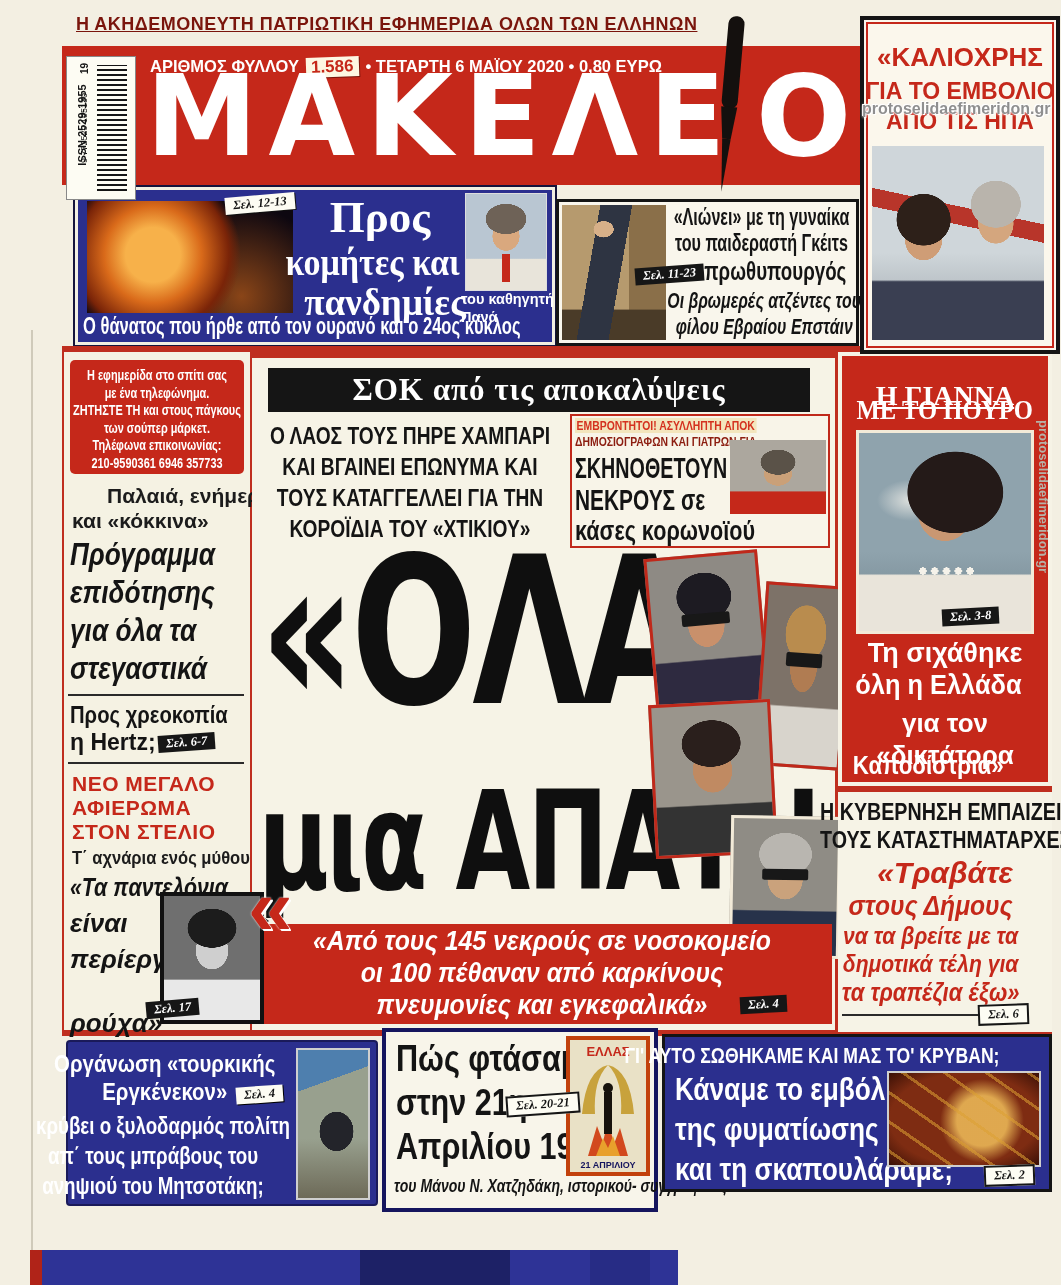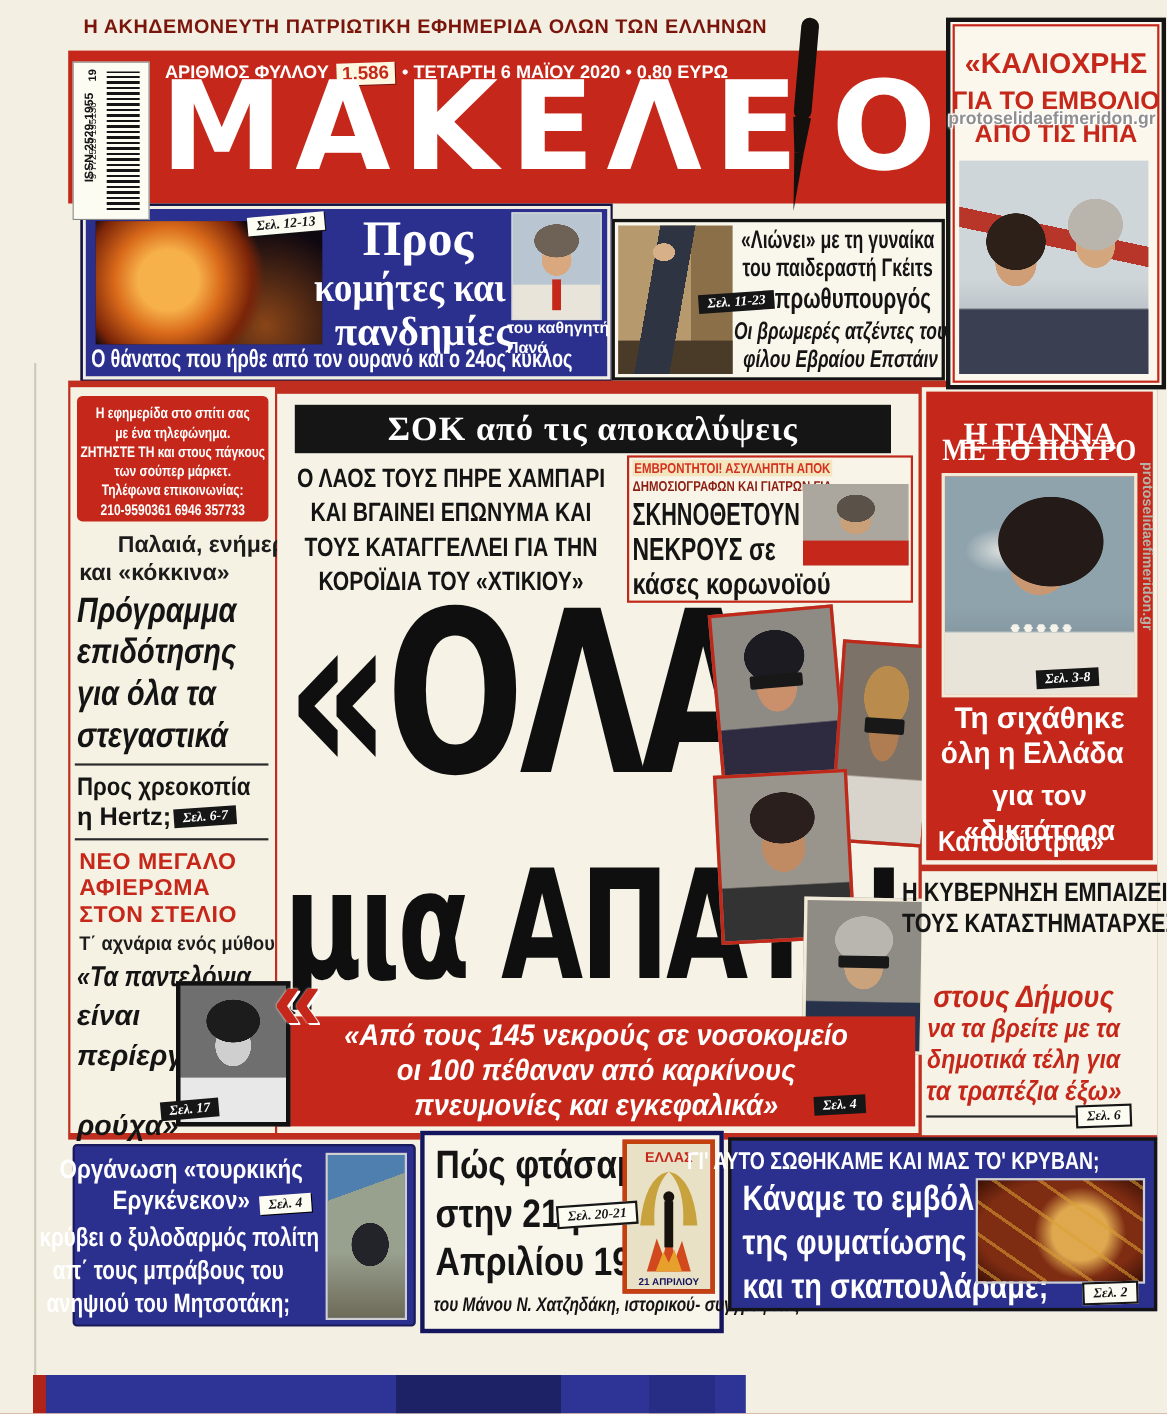--- a/index.html
+++ b/index.html
@@ -35,21 +35,21 @@
   .tri{width:0;height:0;border-top:11px solid transparent;border-bottom:11px solid transparent;
        border-left:15px solid #141414;}
 </style>
 </head>
 <body>
 
 <div class="page">
 
   <div class="ab" style="left:31px;top:330px;width:2px;height:920px;background:#cfcaba;"></div>
 
-  <div class="ab b9 nw" style="left:76px;top:14px;font-size:18px;color:#7a150c;letter-spacing:.5px;">Η ΑΚΗΔΕΜΟΝΕΥΤΗ ΠΑΤΡΙΩΤΙΚΗ ΕΦΗΜΕΡΙΔΑ ΟΛΩΝ ΤΩΝ ΕΛΛΗΝΩΝ</div>
+  <div class="ab b9 nw" style="left:76px;top:14px;font-size:18px;color:#7a150c;letter-spacing:.5px;text-decoration:underline;">Η ΑΚΗΔΕΜΟΝΕΥΤΗ ΠΑΤΡΙΩΤΙΚΗ ΕΦΗΜΕΡΙΔΑ ΟΛΩΝ ΤΩΝ ΕΛΛΗΝΩΝ</div>
 
   <div class="ab band" style="left:62px;top:46px;width:990px;height:139px;"></div>
 
   <div class="ab" style="left:66px;top:56px;width:68px;height:142px;background:#fdfcf3;border:1px solid #888;z-index:6;">
     <div class="ab" style="left:30px;top:8px;width:30px;height:126px;
                 background:repeating-linear-gradient(0deg,#141414 0 2px,transparent 2px 5px);"></div>
     <div class="ab b7" style="left:12px;top:6px;font-size:10px;transform:rotate(-90deg);color:#141414;">19</div>
     <div class="ab b7 nw" style="left:-26px;top:62px;font-size:11px;transform:rotate(-90deg);color:#141414;">ISSN 2529-1955</div>
     <div class="ab nw" style="left:-18px;top:66px;font-size:9px;transform:rotate(-90deg);color:#141414;">9 772529 195130</div>
   </div>
@@ -235,20 +235,21 @@
       <div class="ab b7 w ctr nw cnd" style="left:-7px;top:314px;width:220px;font-size:27px;transform:scaleX(.94);">όλη η Ελλάδα</div>
       <div class="ab b7 w ctr nw" style="left:0;top:384px;width:100%;font-size:26px;">«δικτάτορα</div>
       <div class="ab b7 w ctr nw" style="left:0;top:352px;width:100%;font-size:26px;">για τον</div>
       <div class="ab b7 w ctr nw cnd" style="left:-17px;top:396px;width:240px;font-size:26px;transform:scaleX(.86);top:394px;">Καποδίστρια»</div>
     </div>
   </div>
 
   <div class="ab" style="left:838px;top:792px;width:214px;height:240px;background:#f6f3e6;">
     <div class="ab b9 nw ctr cnd" style="left:-18px;top:6px;width:250px;font-size:24px;color:#141414;transform:scaleX(.82);">Η ΚΥΒΕΡΝΗΣΗ ΕΜΠΑΙΖΕΙ</div>
     <div class="ab b9 nw ctr cnd" style="left:-18px;top:34px;width:250px;font-size:24px;color:#141414;transform:scaleX(.82);">ΤΟΥΣ ΚΑΤΑΣΤΗΜΑΤΑΡΧΕΣ</div>
+    <div class="ab b9 it nw ctr" style="left:0;top:64px;width:214px;font-size:30px;color:#c5281a;">«Τραβάτε</div>
     <div class="ab b9 it nw ctr cnd" style="left:-13px;top:98px;width:240px;font-size:28px;color:#c5281a;transform:scaleX(.88);">στους Δήμους</div>
     <div class="ab b9 it nw ctr cnd" style="left:-13px;top:130px;width:240px;font-size:24px;color:#c5281a;transform:scaleX(.88);">να τα βρείτε με τα</div>
     <div class="ab b9 it nw ctr cnd" style="left:-13px;top:158px;width:240px;font-size:24px;color:#c5281a;transform:scaleX(.88);">δημοτικά τέλη για</div>
     <div class="ab b9 it nw ctr cnd" style="left:-13px;top:186px;width:240px;font-size:25px;color:#c5281a;transform:scaleX(.88);">τα τραπέζια έξω»</div>
     <div class="hr" style="left:4px;top:222px;width:150px;height:2px;"></div>
     <div class="lbl lbl-light" style="left:140px;top:212px;transform:rotate(-2deg);">Σελ. 6</div>
   </div>
 
   <div class="ab bluebox" style="left:66px;top:1040px;width:312px;height:166px;border:2px solid #1a1a5a;border-radius:4px;box-sizing:border-box;">
     <div class="ab b7 w nw ctr cnd" style="left:-18px;top:8px;width:270px;font-size:24px;transform:scaleX(.85);">Οργάνωση «τουρκικής</div>

